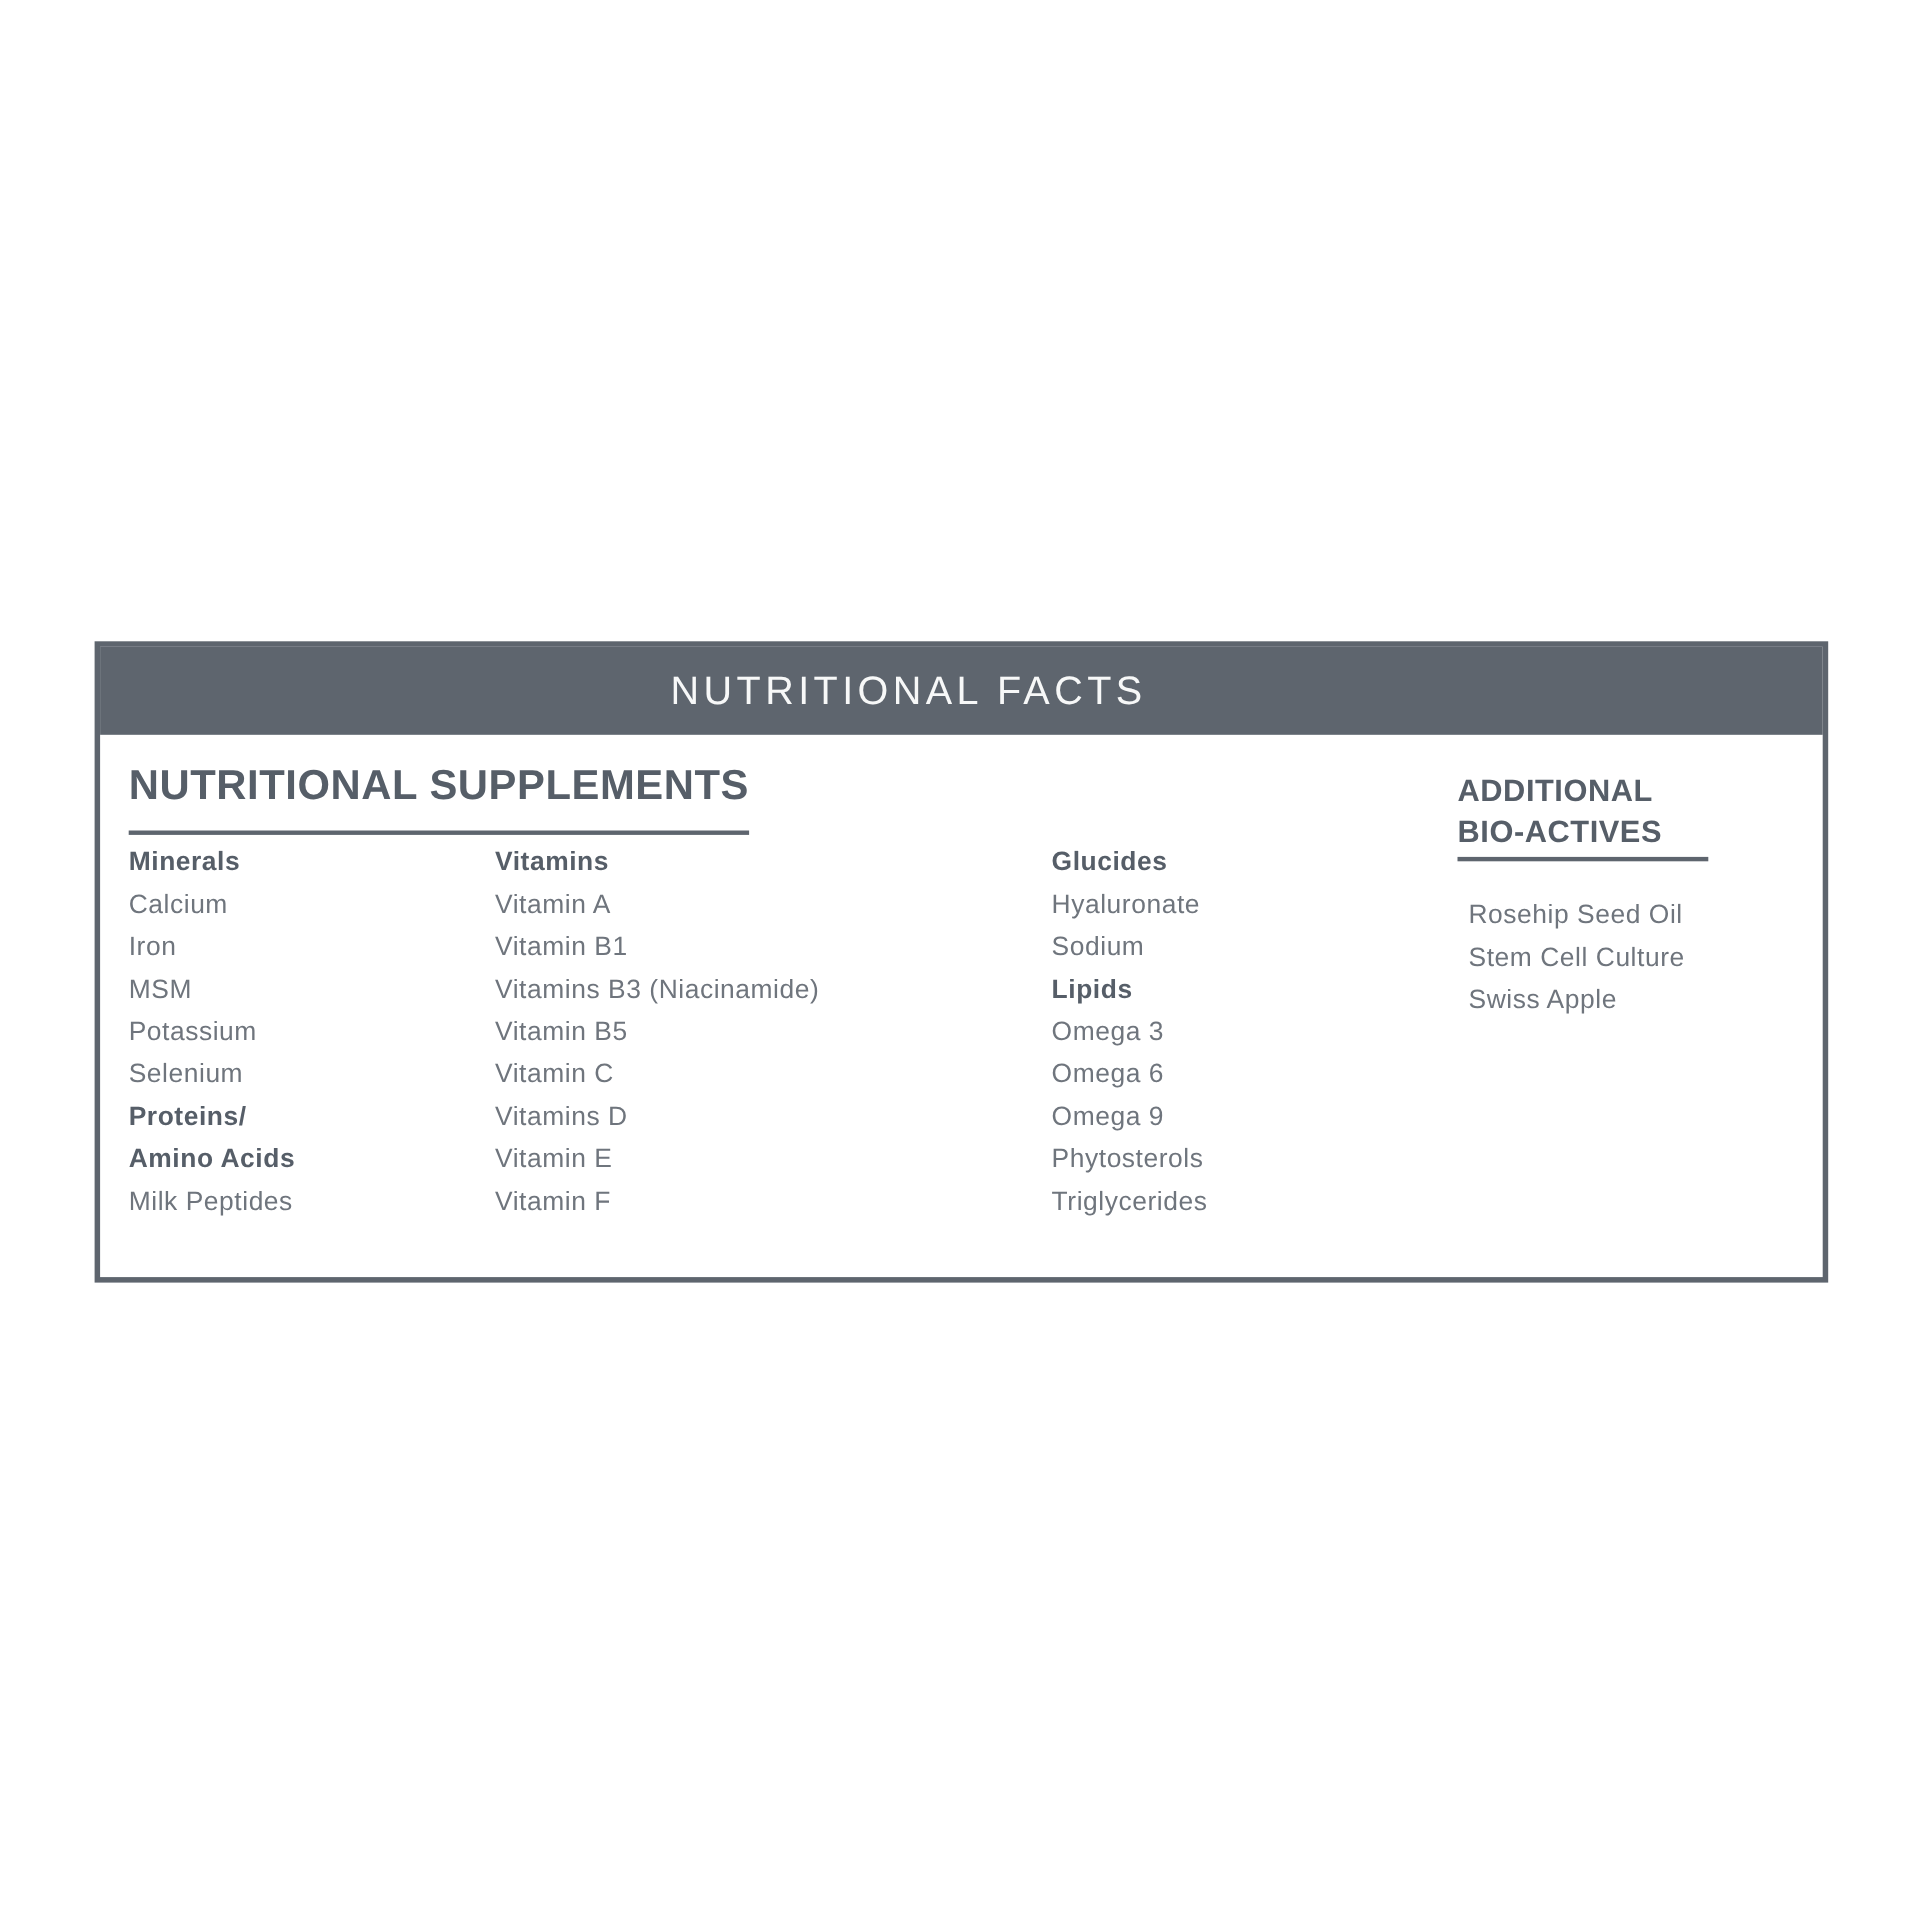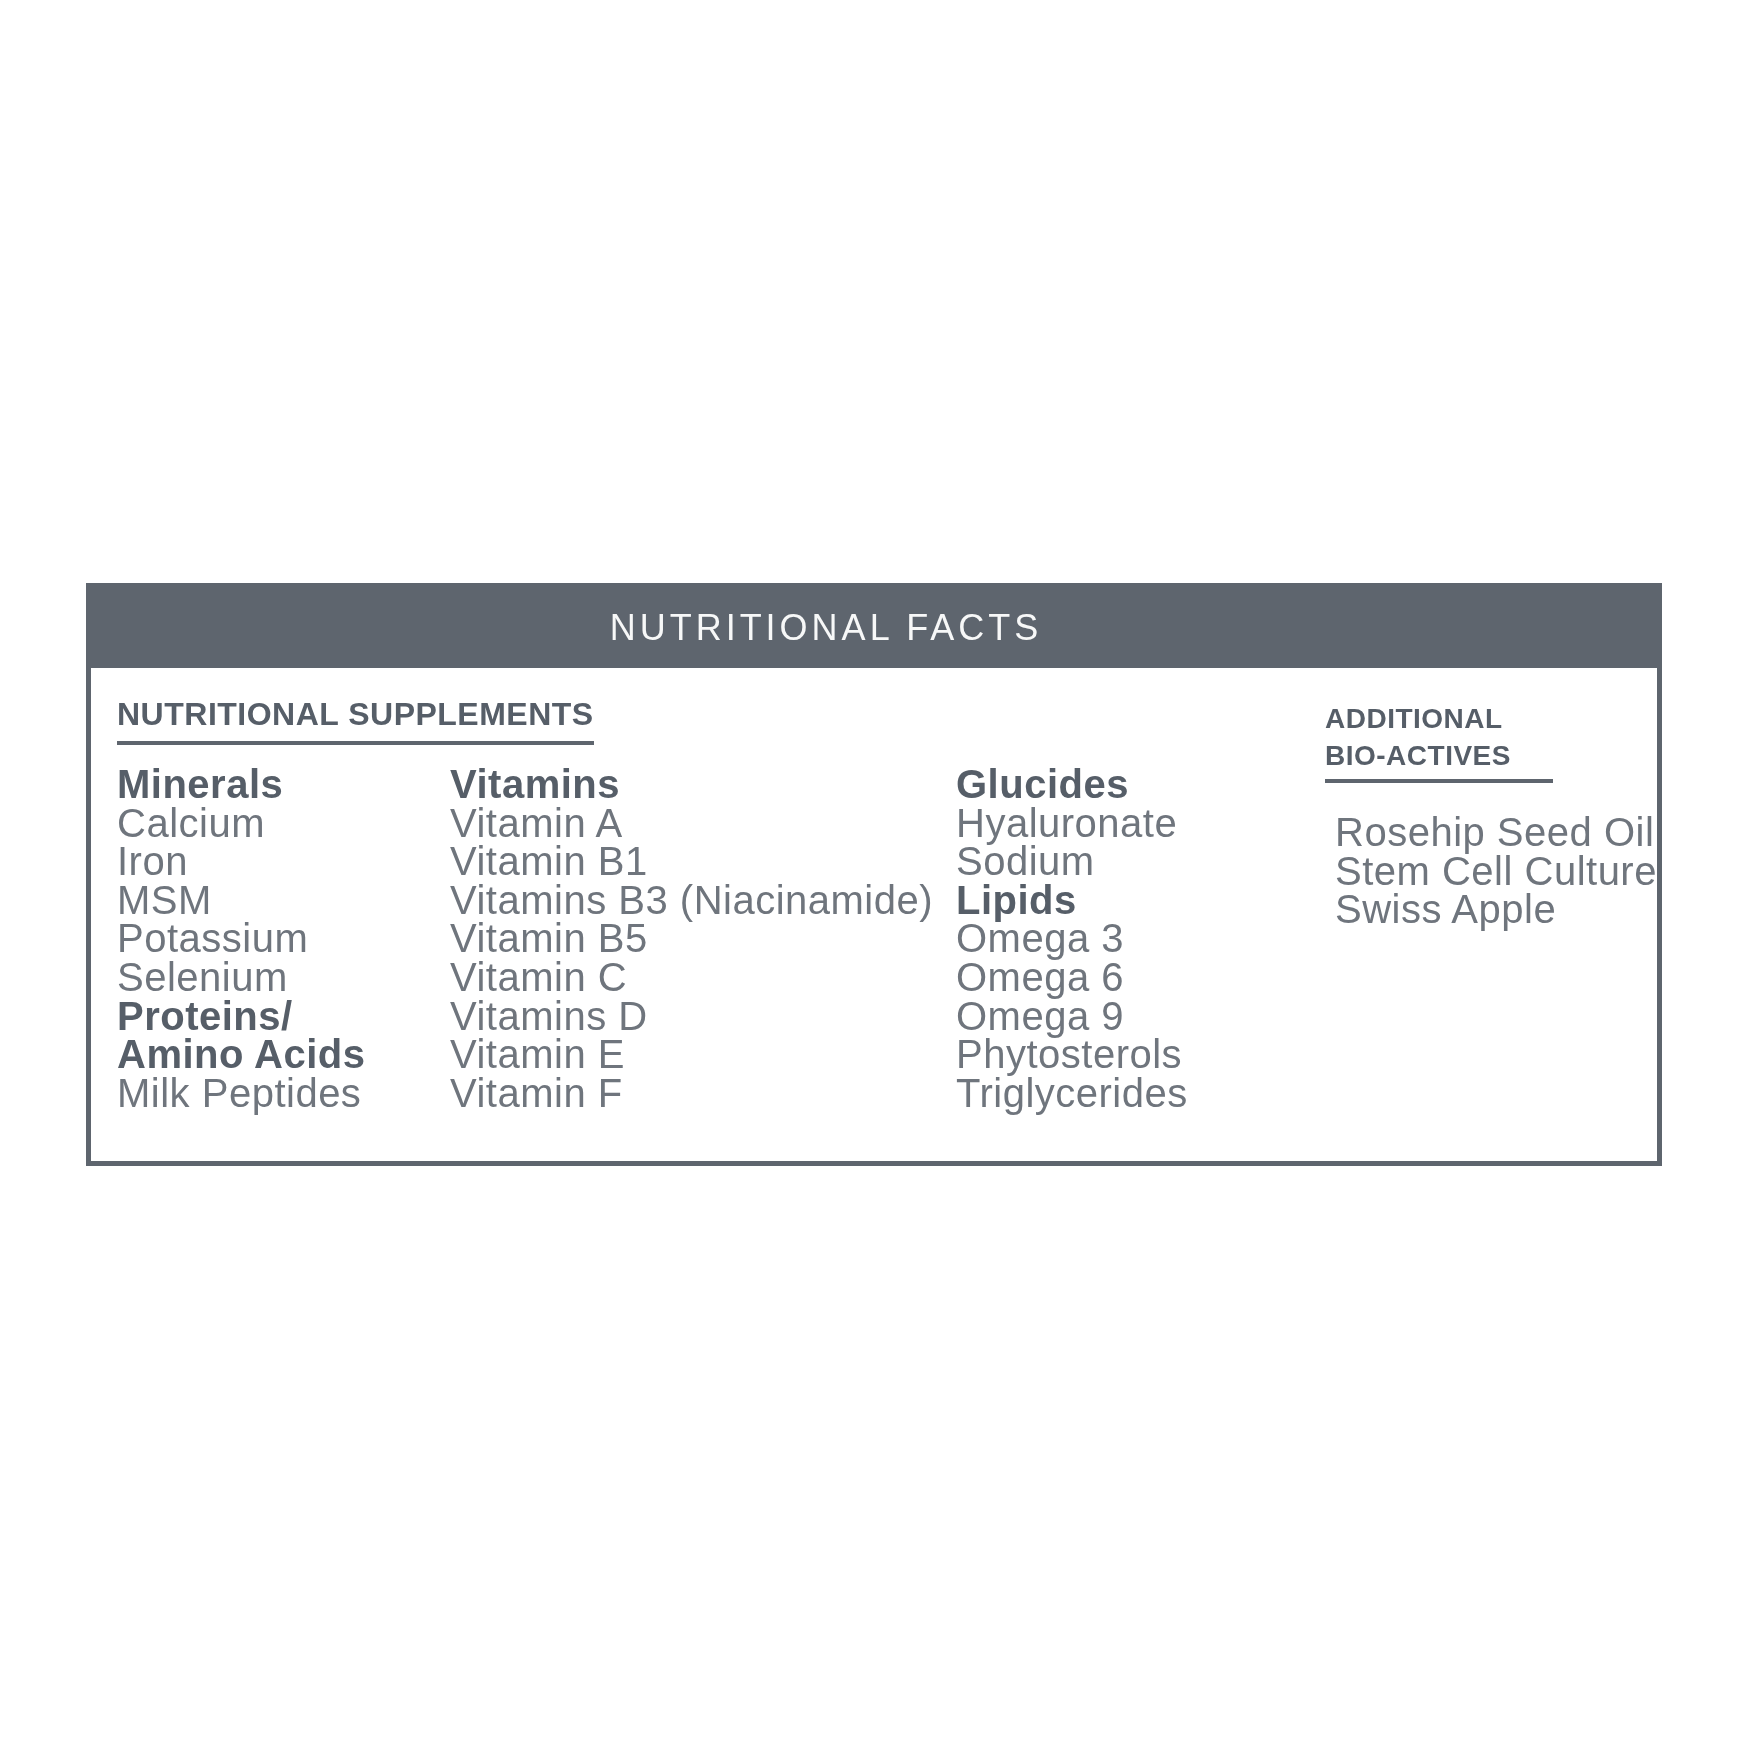--- a/index.html
+++ b/index.html
@@ -39,25 +39,25 @@
     font-weight: 400;
     letter-spacing: 4px;
     white-space: nowrap;
   }
   .panel-body { position: relative; height: calc(100% - 80px); }
 
   .section-heading {
     position: absolute;
     color: var(--text-bold);
     font-weight: 700;
-    font-size: 32px;
+    font-size: 38px;
     letter-spacing: 0.5px;
     line-height: 32px;
     border-bottom: 4px solid var(--panel-gray);
-    padding-bottom: 11px;
+    padding-bottom: 25px;
     white-space: nowrap;
   }
   .supplements-heading { left: 26px; top: 30px; }
 
   .bio-heading {
     position: absolute;
     left: 1234px; top: 32px;
     width: 228px;
     color: var(--text-bold);
     font-weight: 700;
@@ -65,21 +65,21 @@
     letter-spacing: 0.5px;
     line-height: 37px;
     border-bottom: 4px solid var(--panel-gray);
     padding-bottom: 5px;
     white-space: nowrap;
   }
 
   .col {
     position: absolute;
     top: 97px;
-    font-size: 40px;
+    font-size: 24px;
     line-height: 38.6px;
     letter-spacing: 0.5px;
     color: var(--text-regular);
     white-space: nowrap;
   }
   .col-minerals  { left: 26px; }
   .col-vitamins  { left: 359px; }
   .col-glucides  { left: 865px; }
   .col-bio       { left: 1244px; top: 145px; }
   .row { display: block; }

